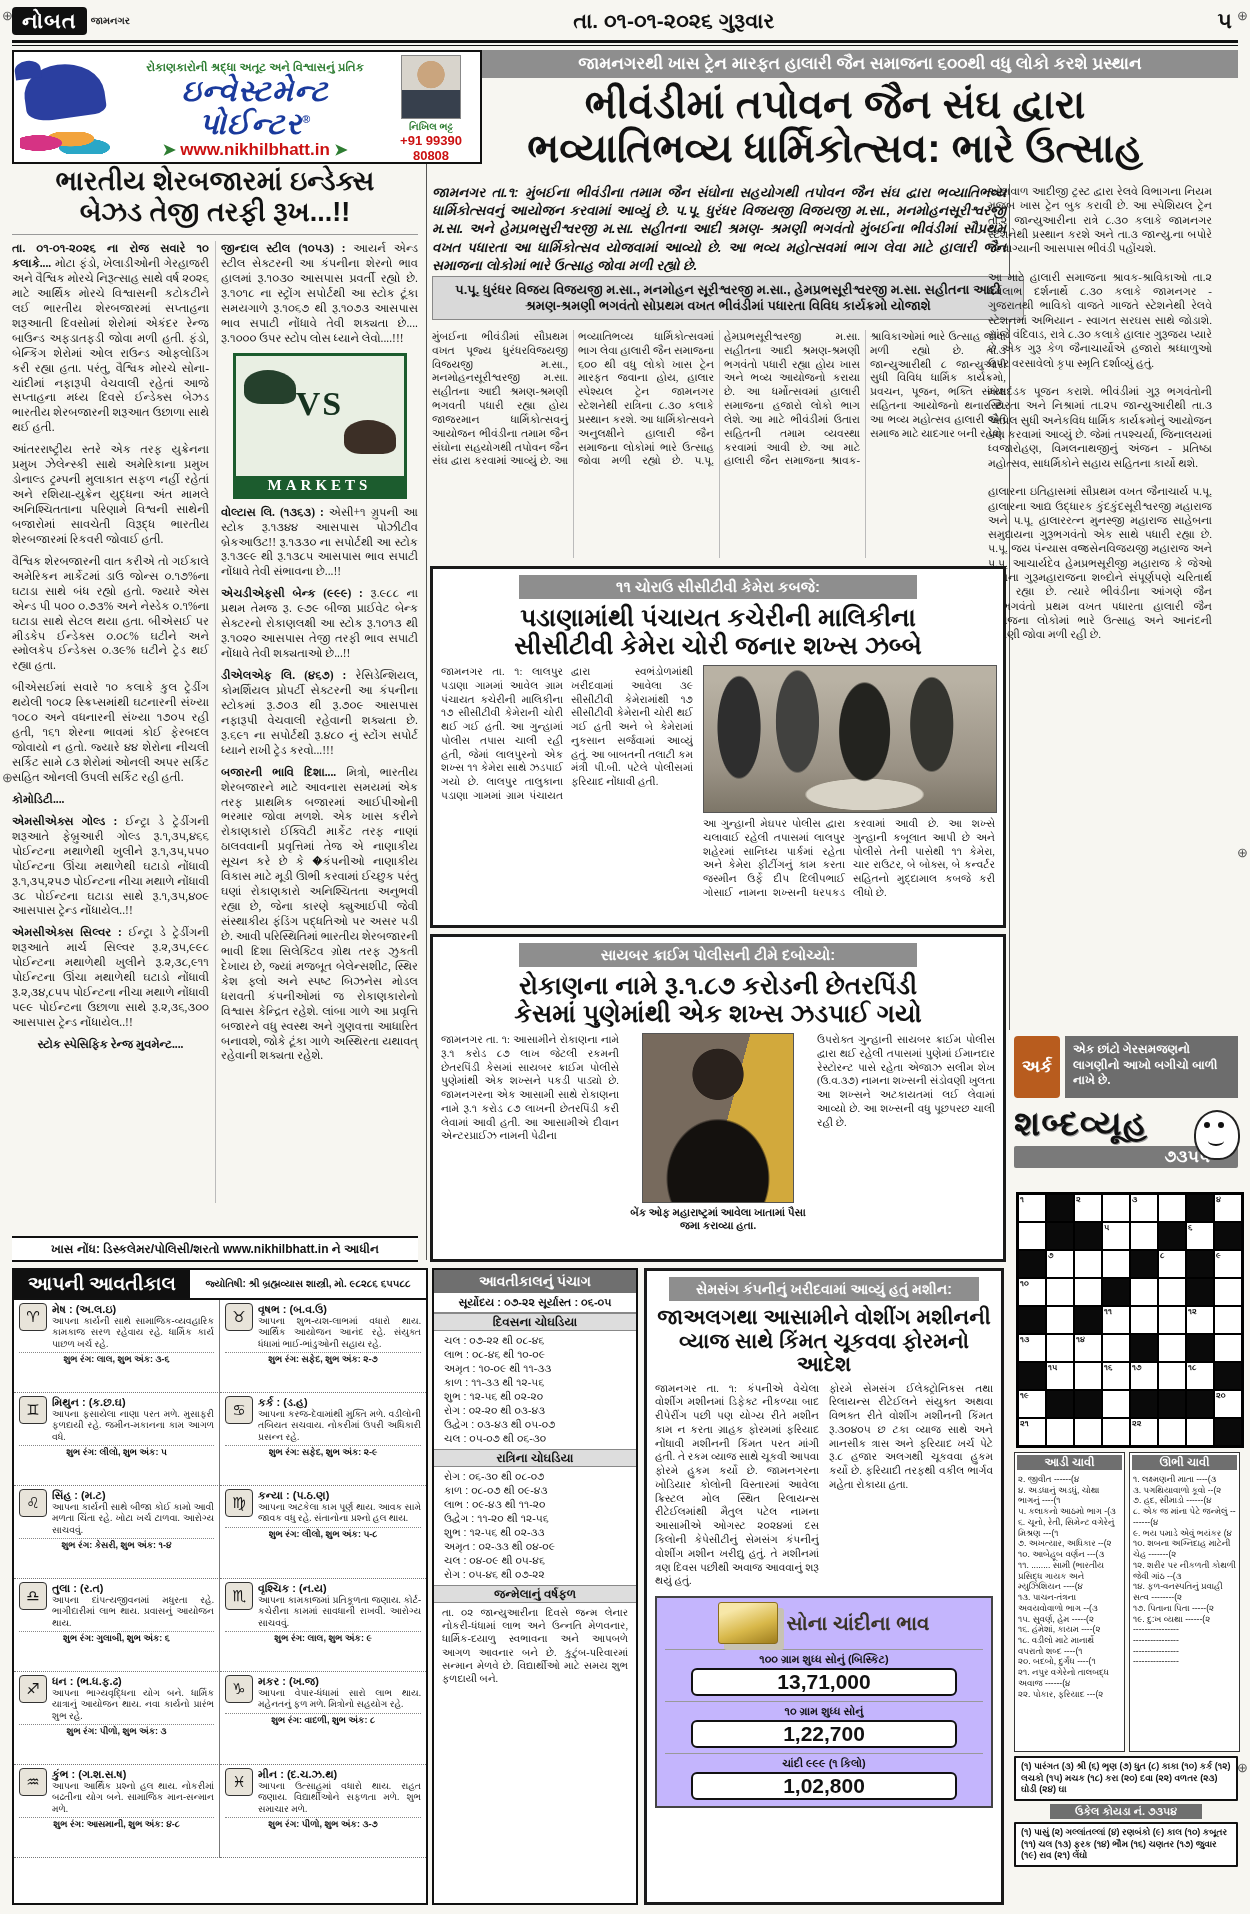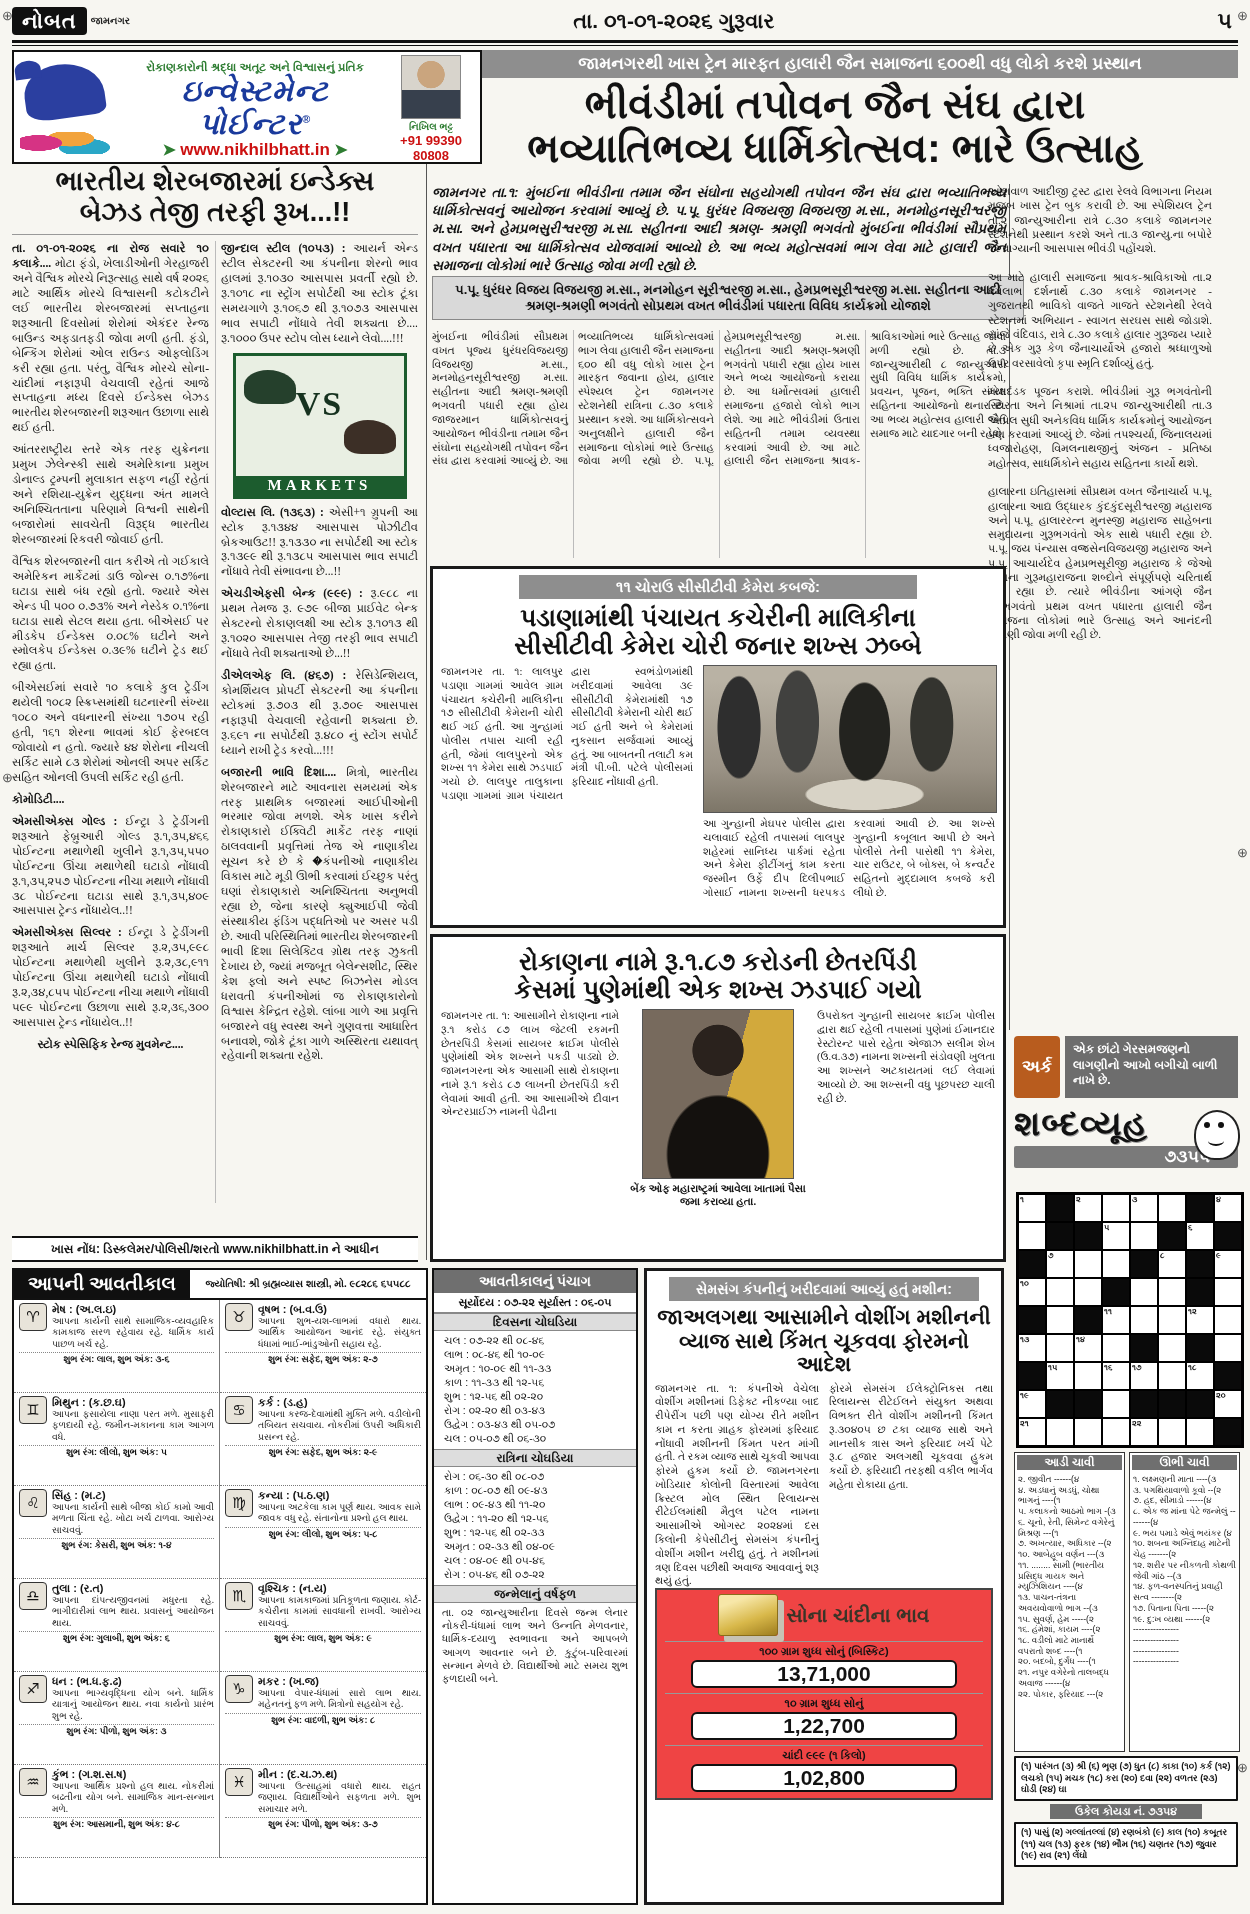--- a/index.html
+++ b/index.html
@@ -126,21 +126,21 @@
   .zlucky{font-size:9px;font-weight:bold;text-align:center;border-top:1px dotted #888;margin-top:2px;padding-top:1px}
   #panchang{top:1268px;left:432px;width:206px;height:637px;border:2px solid #111;background:#fff;box-sizing:border-box;font-size:11px}
   .pan-head{background:#6f6f6f;color:#fff;font-weight:bold;font-size:14px;text-align:center;padding:3px 0}
   .pan-sun{font-size:11px;font-weight:bold;text-align:center;padding:3px 0;border-bottom:1px solid #888}
   .pan-sub{font-weight:bold;text-align:center;background:#ddd;border-top:1px solid #888;border-bottom:1px solid #888;font-size:12px;padding:1px 0}
   .pan-list{font-size:10.6px;line-height:1.32;padding:3px 10px}
   .pan-varsh{font-family:"Liberation Serif",serif;font-size:10.3px;line-height:1.3;padding:3px 8px;text-align:justify}
   #washing{top:1268px;left:644px;width:360px;height:637px;border:3px solid #1a1a1a;background:#fff;box-sizing:border-box;padding:6px 8px}
   #washing .news-strap{width:92%;font-size:14px}
   #washing .news-head{font-size:21px}
-  .gold-box{border:2px solid #444;background:#ef4444;padding:4px 8px}
+  .gold-box{margin-top:8px;border:2px solid #444;background:#c4b5fd;padding:4px 8px}
   .gold-top{display:flex;align-items:center;gap:8px;justify-content:center}
   .gold-bars{width:58px;height:40px;background:
       linear-gradient(160deg,#f7e7a8 20%,#d8b84a 60%,#9e7d1e),
       linear-gradient(#eee,#bbb);border:1px solid #8a6d1a;border-radius:3px;
       box-shadow:6px 6px 0 #c7c2b4}
   .gold-title{font-size:20px;font-weight:bold;color:#3a3427;line-height:1.05;text-align:center}
   .gold-row-label{font-size:11px;font-weight:bold;text-align:center;border-top:1px solid #999;margin-top:5px;padding-top:3px}
   .gold-row-value{font-size:21px;font-weight:bold;text-align:center;border:2px solid #111;border-radius:6px;margin:2px 26px;background:#fff}
 </style>
 </head>
@@ -235,20 +235,21 @@
   <div class="news-flex">
     <div class="news-col j" style="width:252px;column-count:2;column-gap:8px">જામનગર તા. ૧: લાલપુર પડાણા ગામમાં આવેલ ગ્રામ પંચાયત કચેરીની માલિકીના ૧૭ સીસીટીવી કેમેરાની ચોરી થઈ ગઈ હતી. આ ગુન્હામાં પોલીસ તપાસ ચાલી રહી હતી, જેમાં લાલપુરનો એક શખ્સ ૧૧ કેમેરા સાથે ઝડપાઈ ગયો છે. લાલપુર તાલુકાના પડાણા ગામમાં ગ્રામ પંચાયત દ્વારા સ્વભંડોળમાંથી ખરીદવામાં આવેલા ૩૯ સીસીટીવી કેમેરામાંથી ૧૭ સીસીટીવી કેમેરાની ચોરી થઈ ગઈ હતી અને બે કેમેરામાં નુકસાન સર્જવામાં આવ્યું હતું. આ બાબતની તલાટી કમ મંત્રી પી.બી. પટેલે પોલીસમાં ફરિયાદ નોંધાવી હતી.</div>
     <div style="width:292px">
       <div class="photo-cctv"></div>
       <div class="news-col j" style="margin-top:4px;column-count:2;column-gap:8px">આ ગુન્હાની મેઘપર પોલીસ દ્વારા ચલાવાઈ રહેલી તપાસમાં લાલપુર શહેરમાં સાનિધ્ય પાર્કમાં રહેતા અને કેમેરા ફીટીંગનું કામ કરતા જસ્મીન ઉર્ફે દીપ દિલીપભાઈ ગોસાઈ નામના શખ્સની ધરપકડ કરવામાં આવી છે. આ શખ્સે ગુન્હાની કબૂલાત આપી છે અને પોલીસે તેની પાસેથી ૧૧ કેમેરા, ચાર રાઉટર, બે બોક્સ, બે કન્વર્ટર સહિતનો મુદ્દામાલ કબજે કરી લીધો છે.</div>
     </div>
   </div>
 </div>
 
 <div id="cyber" class="nbox">
+  <div class="strap news-strap">સાયબર ક્રાઈમ પોલીસની ટીમે દબોચ્યો:</div>
   <div class="news-head pre">રોકાણના નામે રૂ.૧.૮૭ કરોડની છેતરપિંડી
 કેસમાં પુણેમાંથી એક શખ્સ ઝડપાઈ ગયો</div>
   <div class="news-flex">
     <div class="news-col j" style="width:180px">જામનગર તા. ૧: આસામીને રોકાણના નામે રૂ.૧ કરોડ ૮૭ લાખ જેટલી રકમની છેતરપિંડી કેસમાં સાયબર ક્રાઈમ પોલીસે પુણેમાંથી એક શખ્સને પકડી પાડ્યો છે. જામનગરના એક આસામી સાથે રોકાણના નામે રૂ.૧ કરોડ ૮૭ લાખની છેતરપિંડી કરી લેવામાં આવી હતી. આ આસામીએ દીવાન એન્ટરપ્રાઈઝ નામની પેઢીના</div>
     <div style="width:180px">
       <div class="photo-man"></div>
       <div class="photo-cap">બેંક ઓફ મહારાષ્ટ્રમાં આવેલા ખાતામાં પૈસા જમા કરાવ્યા હતા.</div>
     </div>
     <div class="news-col j" style="width:180px">ઉપરોક્ત ગુન્હાની સાયબર ક્રાઈમ પોલીસ દ્વારા થઈ રહેલી તપાસમાં પુણેમાં ઈમાનદાર રેસ્ટોરન્ટ પાસે રહેતા એજાઝ સલીમ શેખ (ઉ.વ.૩૭) નામના શખ્સની સંડોવણી ખુલતા આ શખ્સને અટકાયતમાં લઈ લેવામાં આવ્યો છે. આ શખ્સની વધુ પૂછપરછ ચાલી રહી છે.</div>
   </div>

